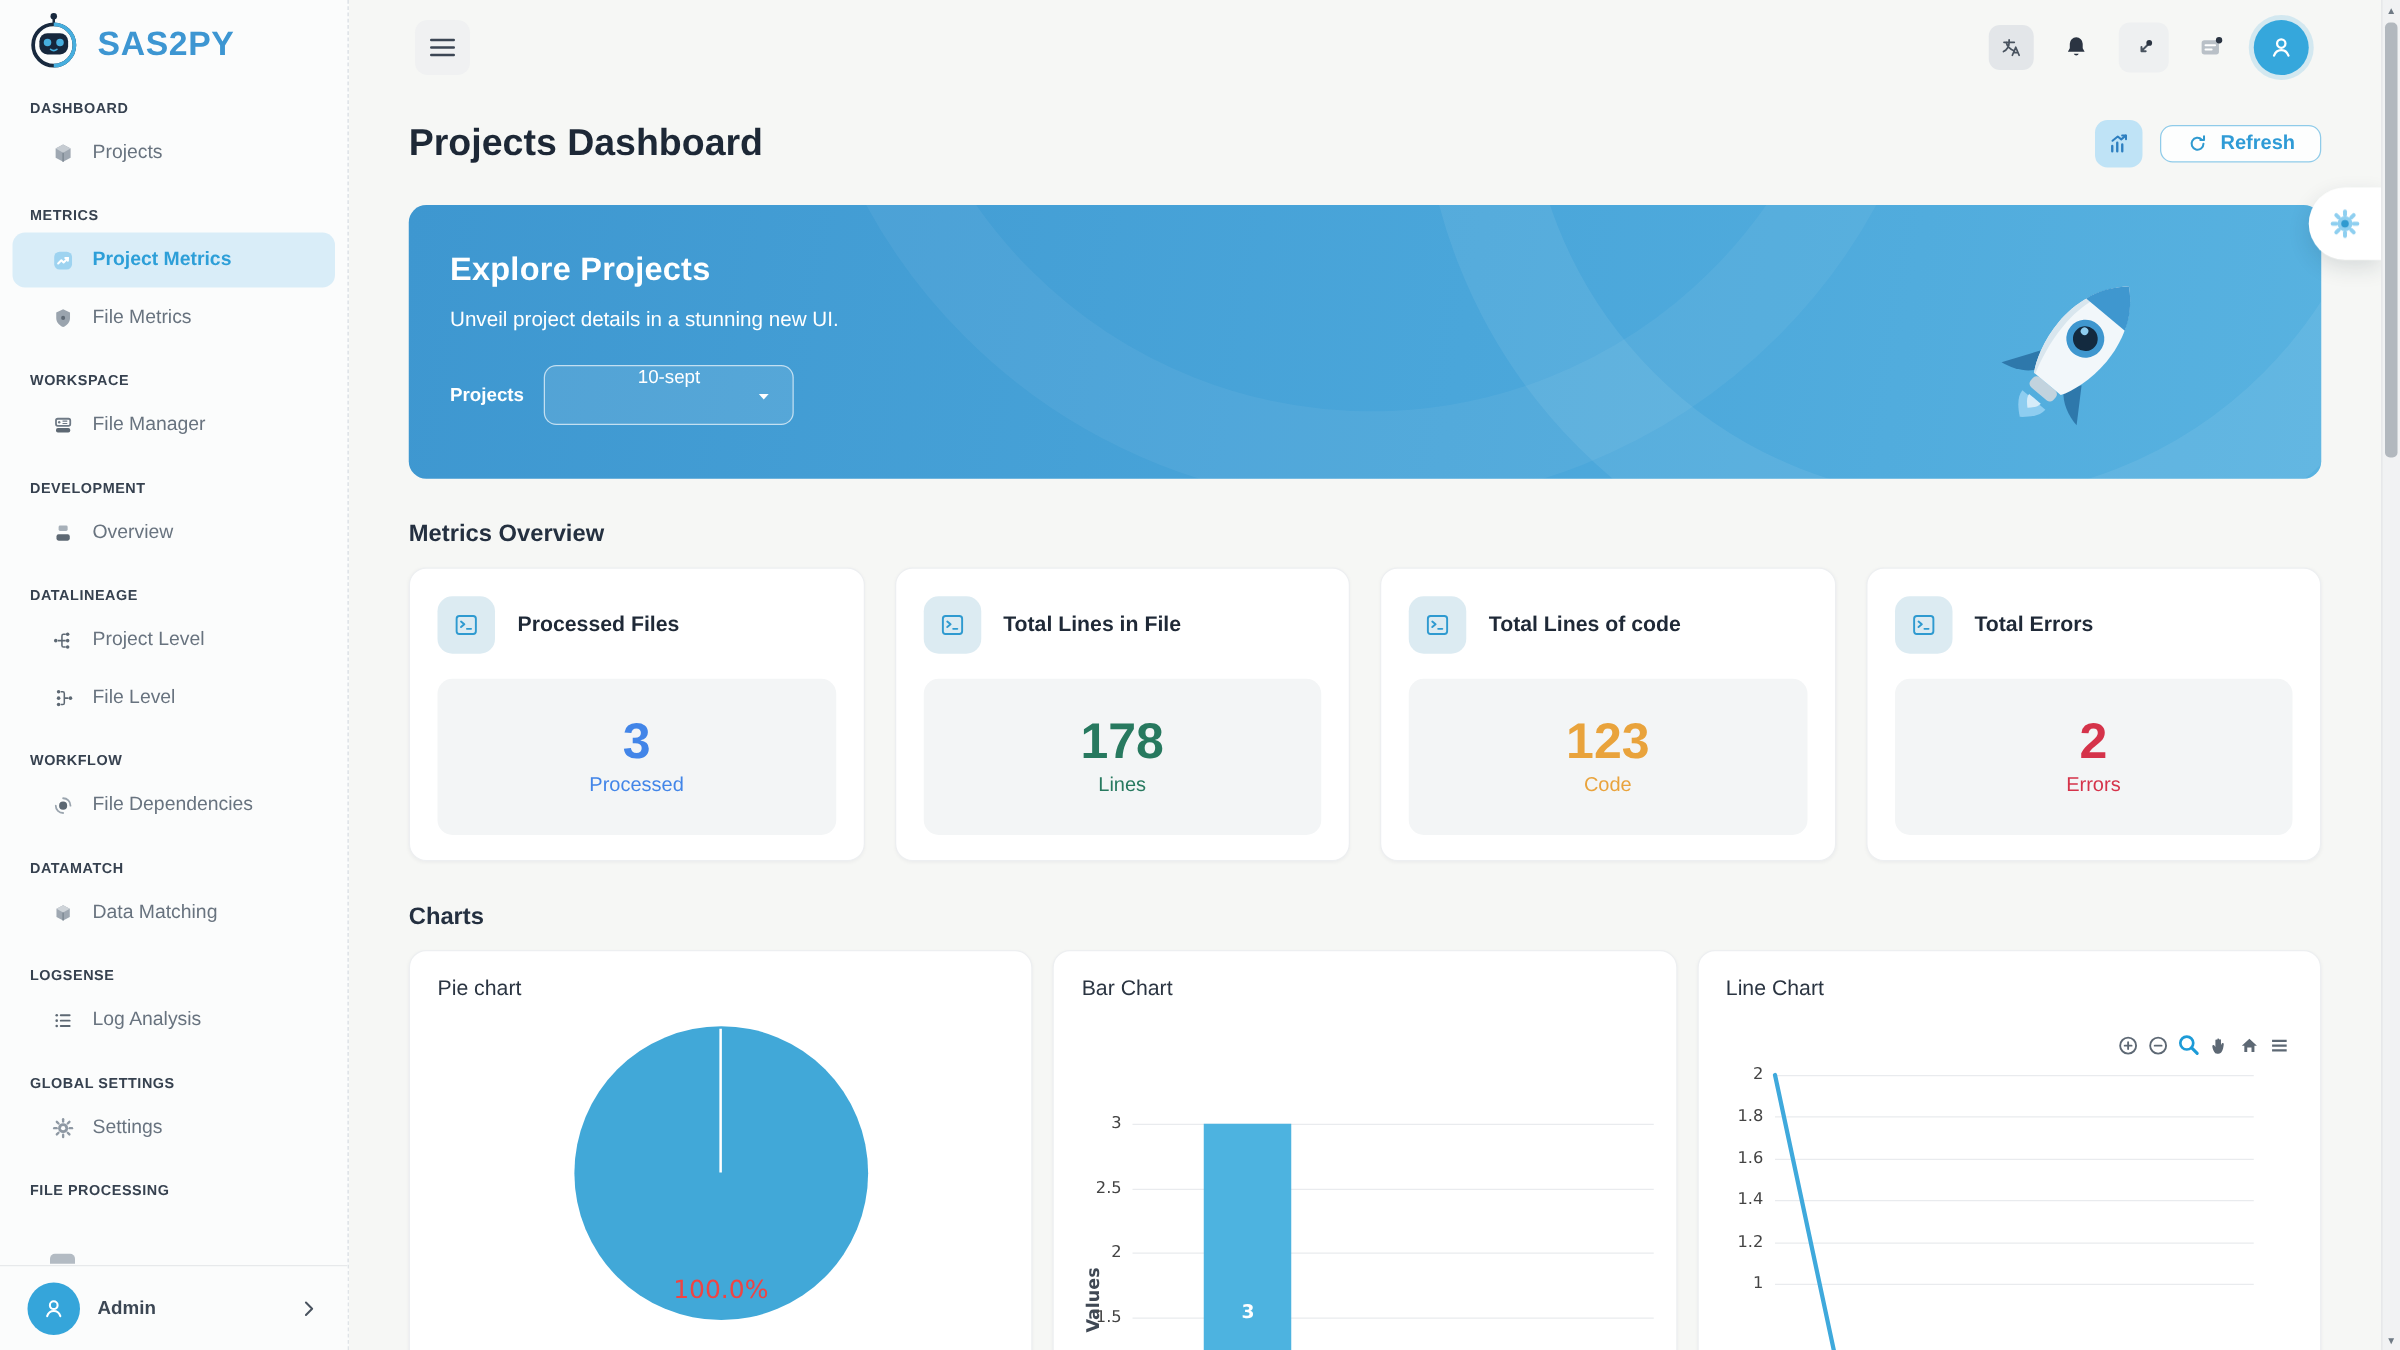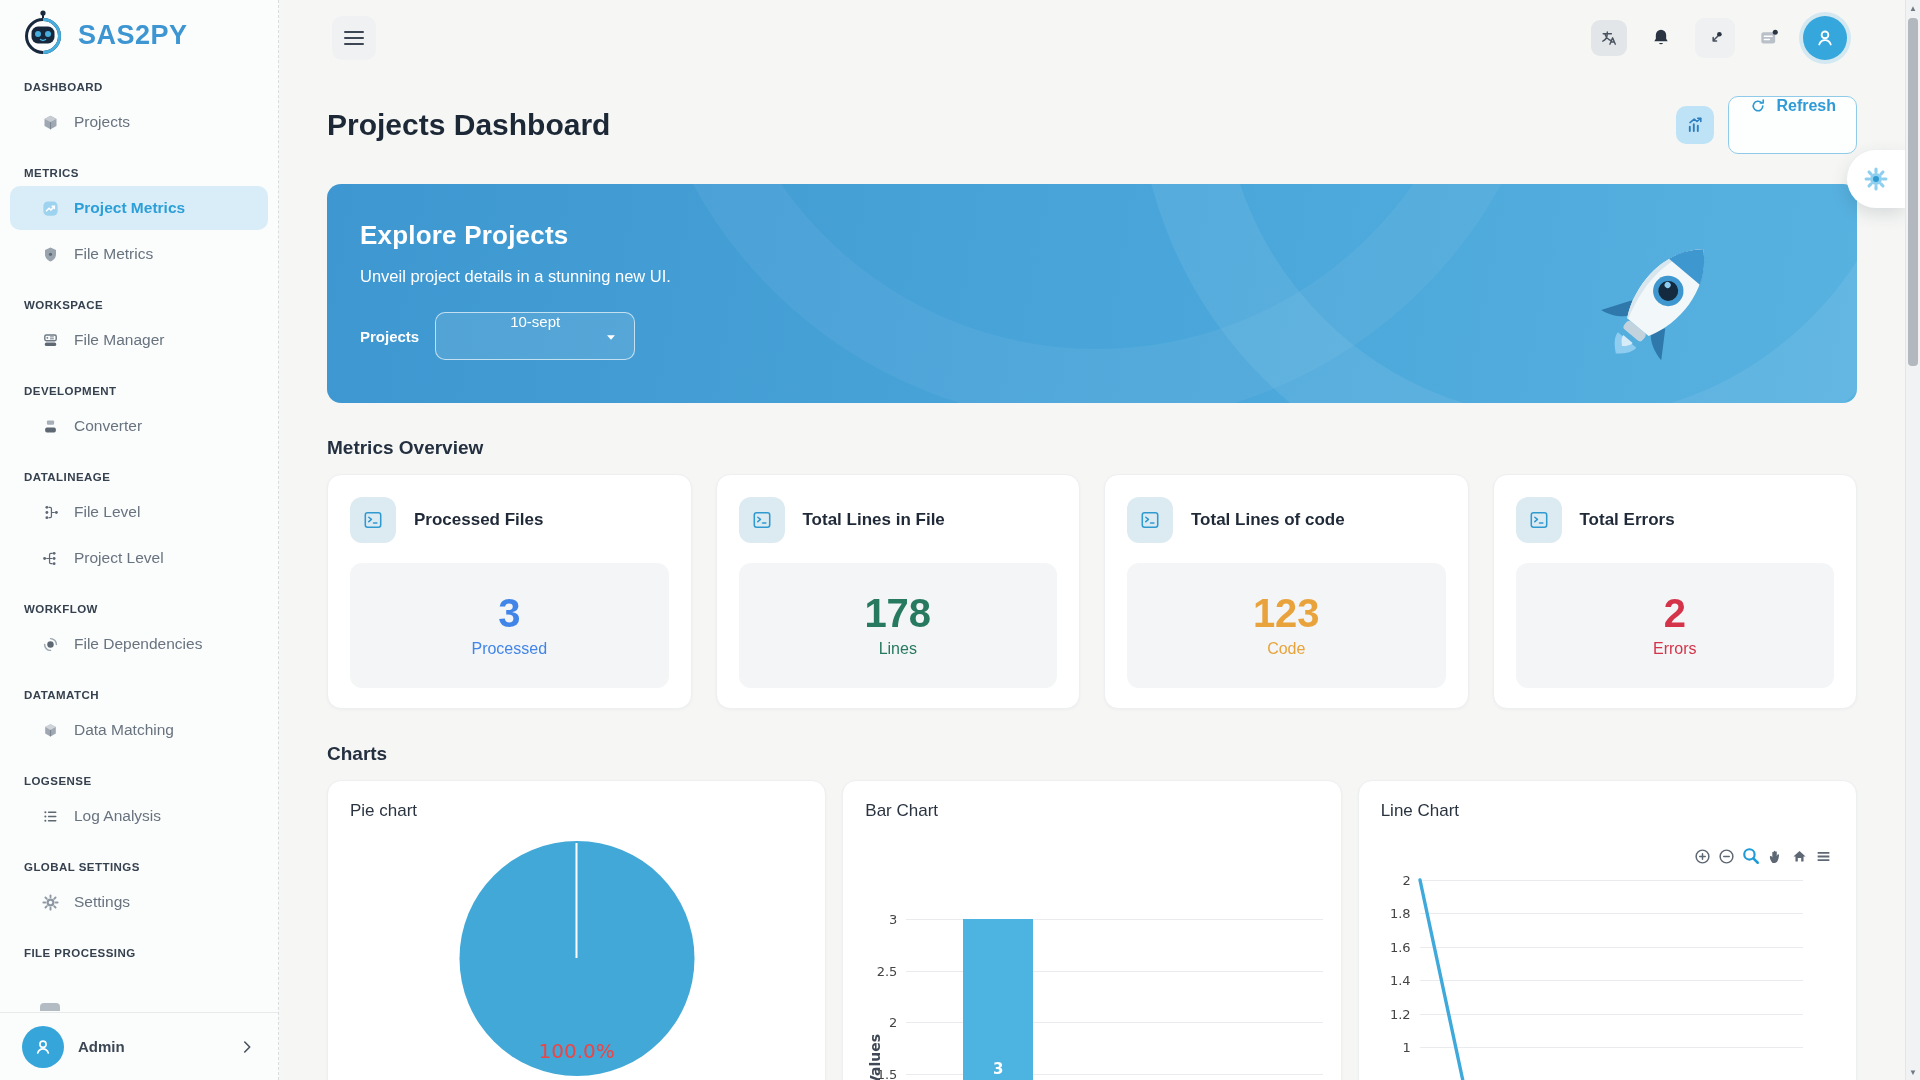--- a/index.html
+++ b/index.html
@@ -39,23 +39,23 @@
   .tb-bell { background:transparent; }
   .tb-collapse { background:#eef0f1; width:40px; height:40px; }
   .tb-avatar { width:44px; height:44px; border-radius:50%; background:#35a7dc;
     box-shadow:0 0 0 4px rgba(53,167,220,.18); display:flex; align-items:center; justify-content:center; cursor:pointer; }
 
   .header-row { display:flex; align-items:center; margin-top:36px; }
   .page-title { font-size:30px; font-weight:800; color:#1d2836; }
   .header-actions { margin-left:auto; display:flex; align-items:center; gap:14px; }
   .chart-btn { width:38px; height:38px; border-radius:10px; background:#bfe3f6;
     display:flex; align-items:center; justify-content:center; cursor:pointer; }
-  .refresh-btn { height:58px; padding:0 20px; border:1.5px solid #8fcbe9; border-radius:10px;
+  .refresh-btn { height:30px; padding:0 20px; border:1.5px solid #8fcbe9; border-radius:10px;
     background:#fdfefe; color:#2f9bd6; font-size:16px; font-weight:600; display:flex;
-    align-items:flex-start; gap:9px; cursor:pointer; }
+    align-items:center; gap:9px; cursor:pointer; }
 
   
   .banner { margin-top:30px; height:219px; border-radius:14px; position:relative; overflow:hidden;
     background:linear-gradient(100deg,#3e97d0 0%,#4aa6da 55%,#58b2e0 100%); color:#fff; padding:36px 0 0 33px; }
   .banner .c1 { position:absolute; right:-140px; top:-540px; width:860px; height:860px;
     border-radius:50%; border:85px solid rgba(255,255,255,.07); }
   .banner .c2 { position:absolute; right:300px; top:-680px; width:920px; height:920px;
     border-radius:50%; border:75px solid rgba(255,255,255,.05); }
   .banner-title { font-size:26px; font-weight:800; letter-spacing:.2px; }
   .banner-sub { margin-top:16px; font-size:16.5px; font-weight:500; }
@@ -189,47 +189,47 @@
   </div>
 
   <div class="nav-section">DEVELOPMENT</div>
   <div class="nav-item">
     <span class="nav-ic">
       <svg width="19" height="19" viewBox="0 0 20 20">
           <rect x="6.2" y="3.6" width="7.6" height="4.6" rx="1.2" fill="#a7b0b9"></rect>
           <rect x="4.4" y="11" width="11.2" height="5.4" rx="1.8" fill="#5d6873"></rect>
         </svg>
     </span>
-    <span>Converter</span>
+    <span>Overview</span>
   </div>
 
   <div class="nav-section">DATALINEAGE</div>
+  <div class="nav-item">
+    <span class="nav-ic">
+      <svg width="19" height="19" viewBox="0 0 20 20">
+          <circle cx="3.8" cy="10" r="1.5" fill="#5d6873"></circle>
+          <circle cx="13.8" cy="4.6" r="1.5" fill="#5d6873"></circle>
+          <circle cx="13.8" cy="10" r="1.5" fill="#5d6873"></circle>
+          <circle cx="13.8" cy="15.4" r="1.5" fill="#5d6873"></circle>
+          <path d="M5.5 10H9m0 0V6c0-.8.5-1.4 1.3-1.4h1.9M9 10h3.2M9 10v4c0 .8.5 1.4 1.3 1.4h1.9" stroke="#5d6873" stroke-width="1.3" fill="none"></path>
+        </svg>
+    </span>
+    <span>Project Level</span>
+  </div>
   <div class="nav-item">
     <span class="nav-ic">
       <svg width="19" height="19" viewBox="0 0 20 20">
           <circle cx="6.2" cy="4.6" r="1.5" fill="#5d6873"></circle>
           <circle cx="6.2" cy="10" r="1.5" fill="#5d6873"></circle>
           <circle cx="6.2" cy="15.4" r="1.5" fill="#5d6873"></circle>
           <circle cx="16.2" cy="10" r="1.5" fill="#5d6873"></circle>
           <path d="M8 4.6h1.7c.8 0 1.3.6 1.3 1.4v4m0 0h3.5M11 10v4c0 .8-.5 1.4-1.3 1.4H8" stroke="#5d6873" stroke-width="1.3" fill="none"></path>
         </svg>
     </span>
     <span>File Level</span>
-  </div>
-  <div class="nav-item">
-    <span class="nav-ic">
-      <svg width="19" height="19" viewBox="0 0 20 20">
-          <circle cx="3.8" cy="10" r="1.5" fill="#5d6873"></circle>
-          <circle cx="13.8" cy="4.6" r="1.5" fill="#5d6873"></circle>
-          <circle cx="13.8" cy="10" r="1.5" fill="#5d6873"></circle>
-          <circle cx="13.8" cy="15.4" r="1.5" fill="#5d6873"></circle>
-          <path d="M5.5 10H9m0 0V6c0-.8.5-1.4 1.3-1.4h1.9M9 10h3.2M9 10v4c0 .8.5 1.4 1.3 1.4h1.9" stroke="#5d6873" stroke-width="1.3" fill="none"></path>
-        </svg>
-    </span>
-    <span>Project Level</span>
   </div>
 
   <div class="nav-section">WORKFLOW</div>
   <div class="nav-item">
     <span class="nav-ic">
       <svg width="19" height="19" viewBox="0 0 20 20">
           <circle cx="10" cy="10" r="3.4" fill="#5d6873"></circle>
           <path d="M10 3.8a6.2 6.2 0 0 1 6.2 6.2M10 16.2A6.2 6.2 0 0 1 3.8 10" stroke="#9aa4ae" stroke-width="1.5" fill="none" stroke-linecap="round"></path>
         </svg>
     </span>

